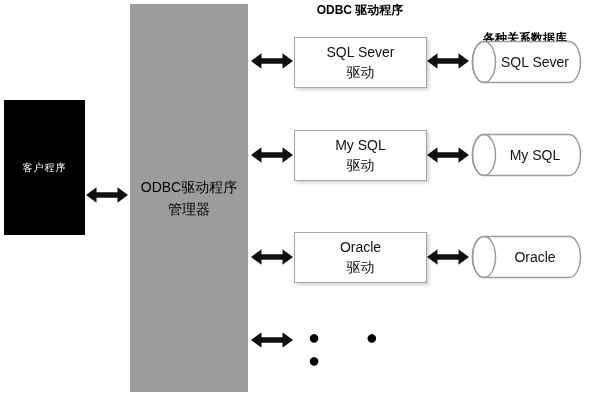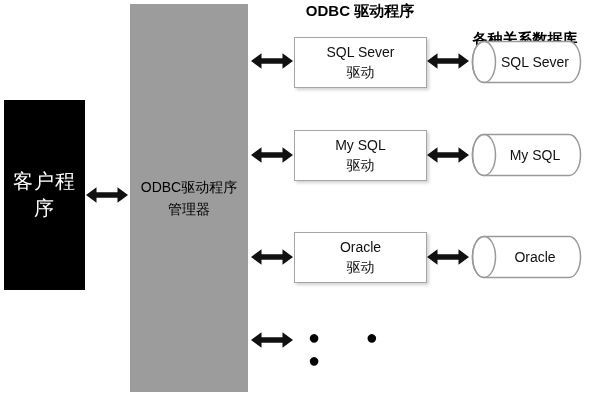--- a/index.html
+++ b/index.html
@@ -2,29 +2,29 @@
 <html><head>
 <meta charset="utf-8">
 <style>
   html,body{margin:0;padding:0;background:#fff;}
   .canvas{
     position:relative;width:600px;height:400px;background:#ffffff;
     font-family:"Liberation Sans","DejaVu Sans",sans-serif;color:#111;overflow:hidden;
   }
   .box{position:absolute;display:flex;align-items:center;justify-content:center;text-align:center;}
   .client-box{
-    left:4px;top:100px;width:81px;height:190px;background:#000000;color:#ffffff;
-    font-size:20px;letter-spacing:1px;
+    left:4px;top:100px;width:81px;height:135px;background:#000000;color:#ffffff;
+    font-size:10px;letter-spacing:1px;
   }
   .manager-box{
     left:130px;top:4px;width:118px;height:388px;background:#9c9c9c;color:#000;
     flex-direction:column;font-size:14px;line-height:1.6;
   }
   .col-header{
-    position:absolute;font-size:15px;font-weight:bold;color:#000;text-align:center;
+    position:absolute;font-size:12px;font-weight:bold;color:#000;text-align:center;
     width:130px;top:2px;
   }
   .hdr-drivers{left:295px;}
   .hdr-databases{left:460px;margin-top:28px;}
   .driver-box{
     left:294px;width:131px;height:49px;background:#ffffff;border:1px solid #a6a6a6;
     box-shadow:2px 2px 3px rgba(0,0,0,0.18);
     flex-direction:column;font-size:14px;line-height:1.4;
   }
   .drv-1{top:37px;} .drv-2{top:130px;} .drv-3{top:232px;}

